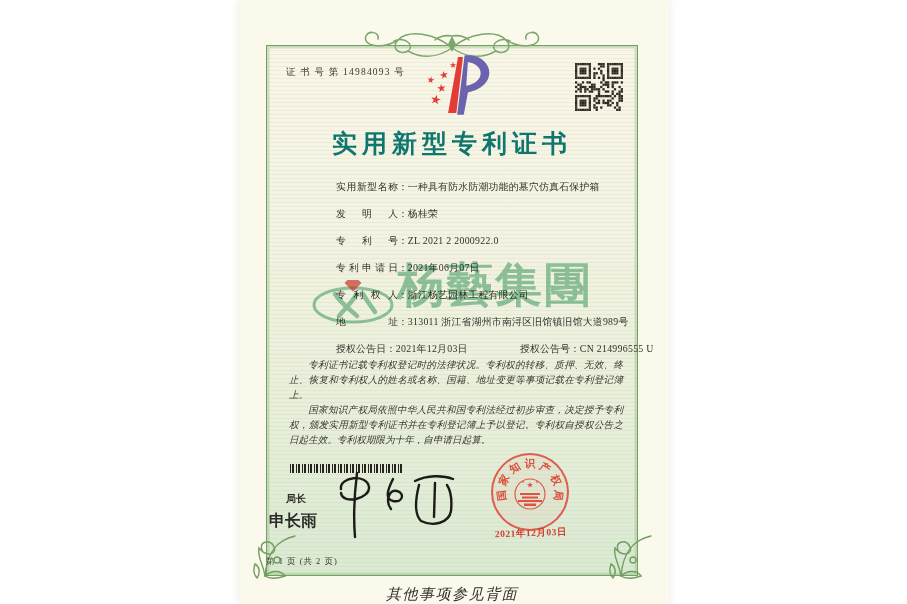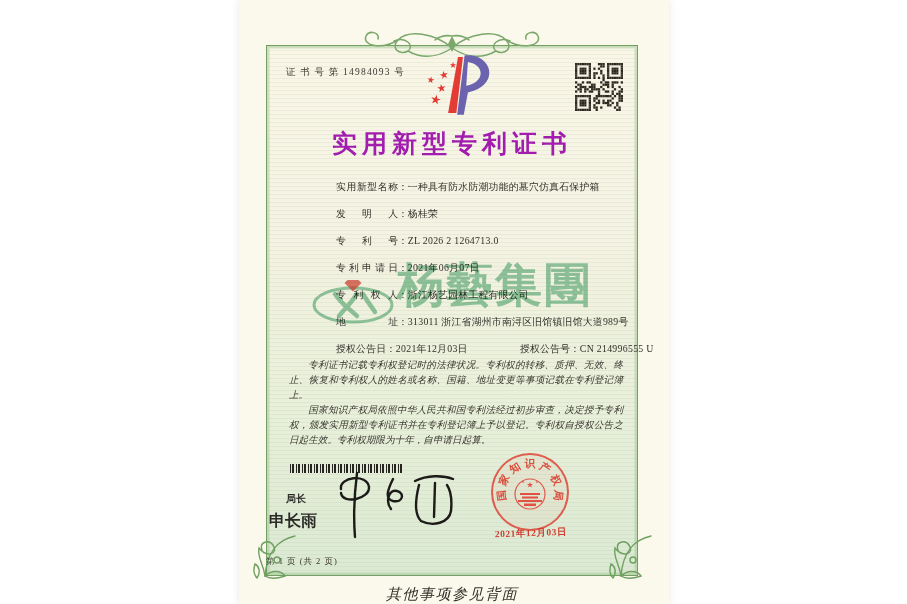--- a/index.html
+++ b/index.html
@@ -11,21 +11,21 @@
          border:1px solid #74a065;
          box-shadow:inset 0 0 0 2.5px rgba(156,196,142,0.45);
          background-image:
            repeating-linear-gradient(180deg, rgba(122,168,109,0.10) 0px, rgba(122,168,109,0.10) 1px, rgba(0,0,0,0) 1px, rgba(0,0,0,0) 4px),
            linear-gradient(180deg,#f9f6e8 0%,#f4f2e2 38%,#e9efdb 68%,#dbe9d3 100%);}
   .ornament{position:absolute;pointer-events:none;}
   .cert-no{position:absolute;left:47px;top:66px;font-size:9.5px;letter-spacing:1.2px;color:#3a382f;}
   .logo{position:absolute;left:176px;top:52px;width:86px;height:66px;}
   .qr{position:absolute;left:336px;top:63px;width:48px;height:48px;}
   .title{position:absolute;left:0;top:127px;width:426px;text-align:center;font-size:25px;
-         font-weight:600;letter-spacing:5px;color:#a21caf;}
+         font-weight:600;letter-spacing:5px;color:#0f766e;}
   .fields{position:absolute;left:52px;top:181px;width:336px;font-size:9.8px;color:#33312a;margin-left:45px;}
   .field-row{height:13px;margin-bottom:14px;position:relative;white-space:nowrap;}
   .field-row .lab{display:inline-block;width:62px;text-align:justify;text-align-last:justify;vertical-align:top;}
   .field-row .val{letter-spacing:0.3px;}
   .pair2{position:absolute;left:184px;top:0;}
   .paras{position:absolute;left:50px;top:357px;width:334px;font-size:9.6px;line-height:15px;
          font-style:italic;color:#3a382f;text-align:justify;}
   .paras p{margin:0;text-indent:2em;}
   .barcode{position:absolute;left:51px;top:464px;width:112px;height:9px;
            background:repeating-linear-gradient(90deg,#262520 0px,#262520 1px,rgba(0,0,0,0) 1px,rgba(0,0,0,0) 2px,#262520 2px,#262520 4px,rgba(0,0,0,0) 4px,rgba(0,0,0,0) 6px);}
@@ -324,21 +324,21 @@
     <div class="title">实用新型专利证书</div>
 
     <div class="fields">
       <div class="field-row">
         <span class="lab">实用新型名称</span><span>：</span><span class="val">一种具有防水防潮功能的墓穴仿真石保护箱</span>
       </div>
       <div class="field-row">
         <span class="lab">发明人</span><span>：</span><span class="val">杨桂荣</span>
       </div>
       <div class="field-row">
-        <span class="lab">专利号</span><span>：</span><span class="val">ZL 2026 2 1264713.0</span>
+        <span class="lab">专利号</span><span>：</span><span class="val">ZL 2021 2 2000922.0</span>
       </div>
       <div class="field-row">
         <span class="lab">专利申请日</span><span>：</span><span class="val">2021年06月07日</span>
       </div>
       <div class="field-row">
         <span class="lab">专利权人</span><span>：</span><span class="val">浙江杨艺园林工程有限公司</span>
       </div>
       <div class="field-row">
         <span class="lab">地址</span><span>：</span><span class="val">313011 浙江省湖州市南浔区旧馆镇旧馆大道989号</span>
       </div>

